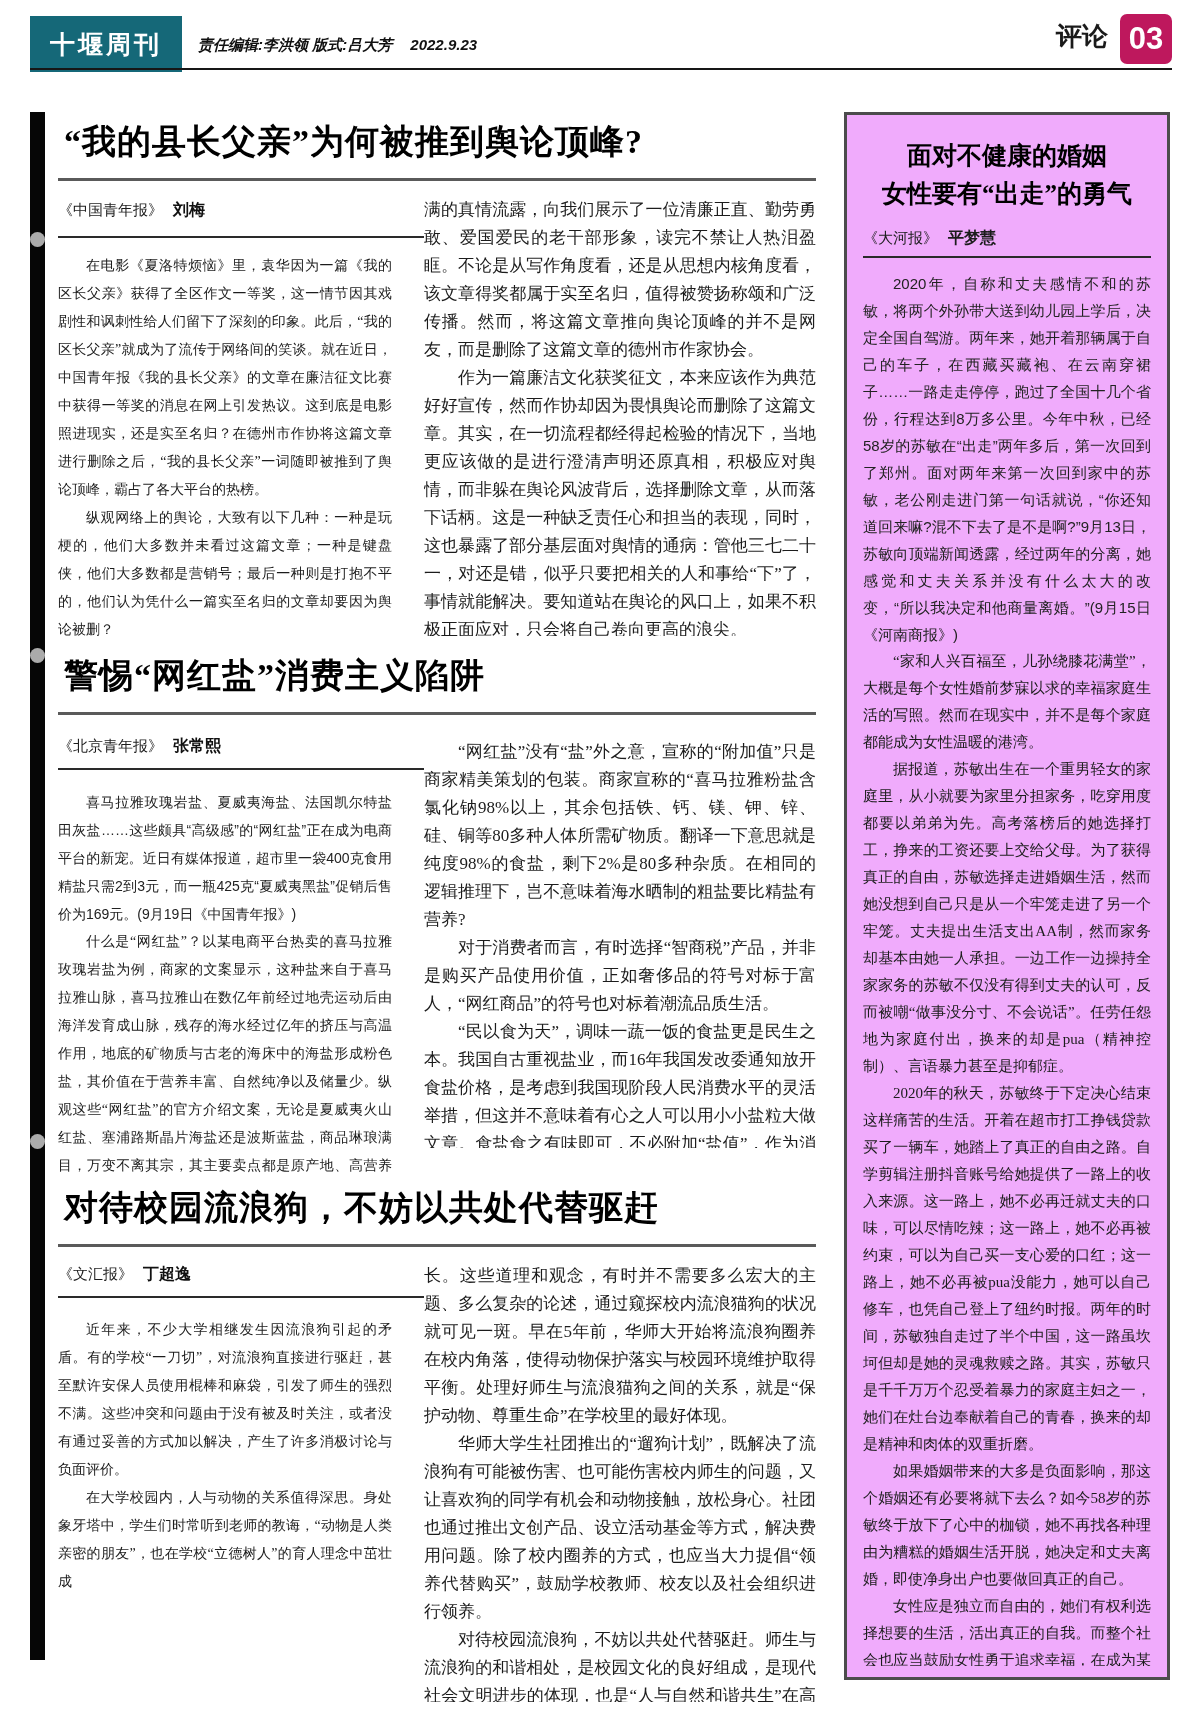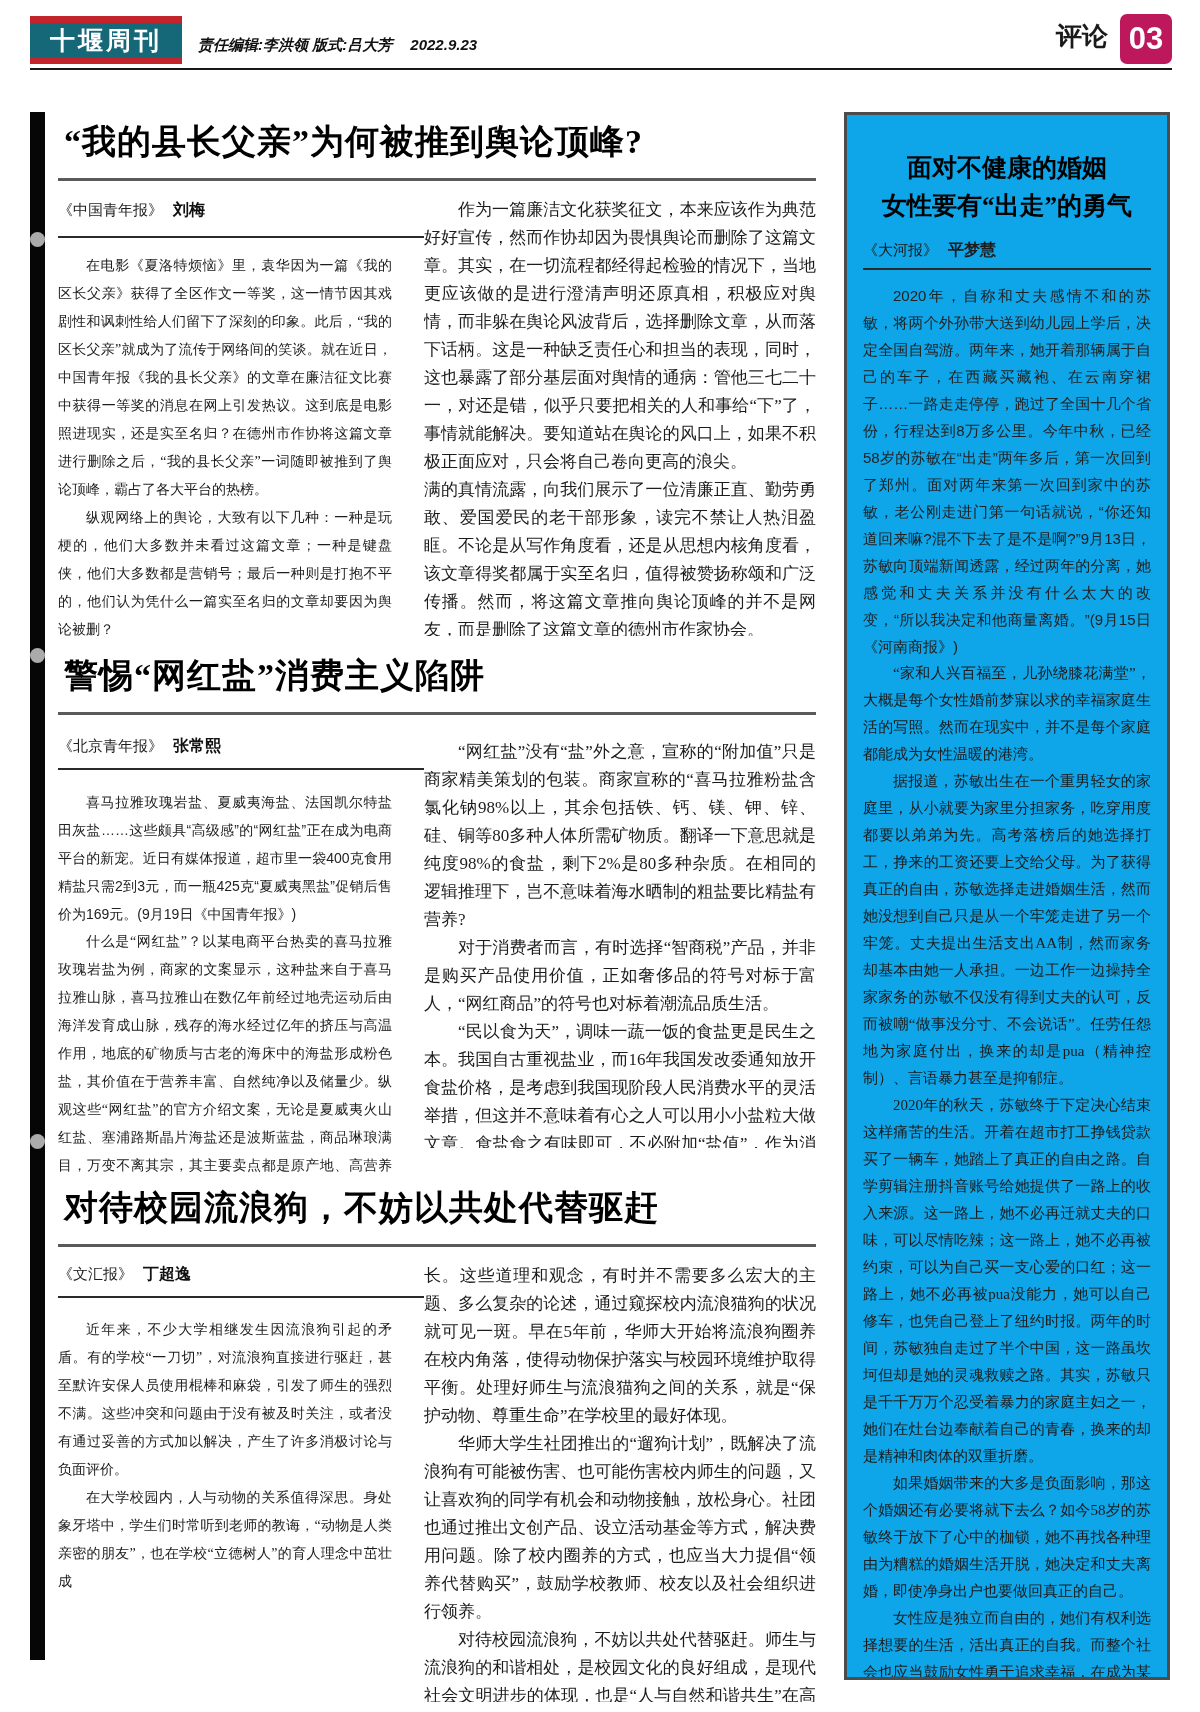--- a/index.html
+++ b/index.html
@@ -1,20 +1,20 @@
 <!DOCTYPE html>
 <html><head>
 <meta charset="utf-8">
 <style>
   html,body{margin:0;padding:0;background:#e8e8e8;}
   .page{position:relative;width:1200px;height:1712px;background:#ffffff;overflow:hidden;
         font-family:"Liberation Serif","DejaVu Serif",serif;color:#1c1c1c;}
 
   
-  .logo{position:absolute;left:30px;top:16px;width:152px;height:48px;display:flex;flex-direction:column;}
+  .logo{position:absolute;left:30px;top:16px;width:152px;height:56px;display:flex;flex-direction:row;}
   .logo-bar{height:7px;background:#c3242c;}
   .logo-body{flex:1;background:#156878;color:#fff;display:flex;align-items:center;justify-content:center;
              font-family:"Liberation Sans","DejaVu Sans",sans-serif;font-weight:bold;font-size:25px;letter-spacing:3px;}
   .editor-line{position:absolute;left:198px;top:36px;font-family:"Liberation Sans","DejaVu Sans",sans-serif;
                font-weight:bold;font-style:italic;font-size:15px;color:#111;text-align:right;}
   .editor-date{margin-left:14px;}
   .section-label{position:absolute;left:1056px;top:19px;font-size:26px;font-weight:bold;color:#1a1a1a;
                  font-family:"Liberation Sans","DejaVu Sans",sans-serif;}
   .page-badge{position:absolute;left:1120px;top:14px;width:52px;height:50px;background:#be185d;border-radius:7px;
               color:#fff;display:flex;align-items:center;justify-content:center;font-size:31px;font-weight:bold;
@@ -36,21 +36,21 @@
   .b-rule{position:absolute;left:58px;width:366px;height:2px;background:#2a2a2a;}
   .ctext{position:absolute;overflow:hidden;}
   .c1{left:58px;width:334px;font-size:14px;line-height:28px;}
   .c2{left:424px;width:392px;font-size:17px;line-height:28px;}
   .para{margin:0;text-align:justify;text-indent:2em;}
   .para.cont{text-indent:0;}
   .para.lead{font-family:"Liberation Sans","DejaVu Sans",sans-serif;color:#222;}
 
   
   .box{position:absolute;left:844px;top:112px;width:326px;height:1568px;border:3px solid #4c4c4c;
-       background:#0ea5e9;box-sizing:border-box;padding:12px 16px;overflow:hidden;}
+       background:#f0abfc;box-sizing:border-box;padding:0 16px;overflow:hidden;}
   .box-title{margin:22px 0 0 0;text-align:center;font-size:25px;line-height:38px;font-weight:bold;color:#000;}
   .box-byline{margin-top:15px;white-space:nowrap;}
   .box-byline .src{font-size:15px;}
   .box-byline .auth{font-size:16px;font-weight:bold;margin-left:10px;
                     font-family:"Liberation Sans","DejaVu Sans",sans-serif;}
   .box-rule{height:2px;background:#2a2a2a;margin-top:7px;}
   .box-text{margin-top:12px;height:1396px;overflow:hidden;font-size:15px;line-height:27px;}
 </style>
 </head>
 <body>
@@ -81,22 +81,22 @@
     <div class="t-rule" style="top:178px"></div>
     <div class="byline" style="top:200px">
       <span class="src">《中国青年报》</span><span class="auth">刘梅</span>
     </div>
     <div class="b-rule" style="top:236px"></div>
     <div class="ctext c1" style="top:252px;height:388px">
         <p class="para">在电影《夏洛特烦恼》里，袁华因为一篇《我的区长父亲》获得了全区作文一等奖，这一情节因其戏剧性和讽刺性给人们留下了深刻的印象。此后，“我的区长父亲”就成为了流传于网络间的笑谈。就在近日，中国青年报《我的县长父亲》的文章在廉洁征文比赛中获得一等奖的消息在网上引发热议。这到底是电影照进现实，还是实至名归？在德州市作协将这篇文章进行删除之后，“我的县长父亲”一词随即被推到了舆论顶峰，霸占了各大平台的热榜。</p>
         <p class="para">纵观网络上的舆论，大致有以下几种：一种是玩梗的，他们大多数并未看过这篇文章；一种是键盘侠，他们大多数都是营销号；最后一种则是打抱不平的，他们认为凭什么一篇实至名归的文章却要因为舆论被删？</p>
       </div>
     <div class="ctext c2" style="top:196px;height:440px">
+        <p class="para cont">满的真情流露，向我们展示了一位清廉正直、勤劳勇敢、爱国爱民的老干部形象，读完不禁让人热泪盈眶。不论是从写作角度看，还是从思想内核角度看，该文章得奖都属于实至名归，值得被赞扬称颂和广泛传播。然而，将这篇文章推向舆论顶峰的并不是网友，而是删除了这篇文章的德州市作家协会。</p>
         <p class="para">作为一篇廉洁文化获奖征文，本来应该作为典范好好宣传，然而作协却因为畏惧舆论而删除了这篇文章。其实，在一切流程都经得起检验的情况下，当地更应该做的是进行澄清声明还原真相，积极应对舆情，而非躲在舆论风波背后，选择删除文章，从而落下话柄。这是一种缺乏责任心和担当的表现，同时，这也暴露了部分基层面对舆情的通病：管他三七二十一，对还是错，似乎只要把相关的人和事给“下”了，事情就能解决。要知道站在舆论的风口上，如果不积极正面应对，只会将自己卷向更高的浪尖。</p>
-        <p class="para cont">满的真情流露，向我们展示了一位清廉正直、勤劳勇敢、爱国爱民的老干部形象，读完不禁让人热泪盈眶。不论是从写作角度看，还是从思想内核角度看，该文章得奖都属于实至名归，值得被赞扬称颂和广泛传播。然而，将这篇文章推向舆论顶峰的并不是网友，而是删除了这篇文章的德州市作家协会。</p>
       </div>
   </section>
 
   <section>
     <h2 class="a-title" style="top:656px">警惕“网红盐”消费主义陷阱</h2>
     <div class="t-rule" style="top:712px"></div>
     <div class="byline" style="top:736px">
       <span class="src">《北京青年报》</span><span class="auth">张常熙</span>
     </div>
     <div class="b-rule" style="top:768px"></div>

